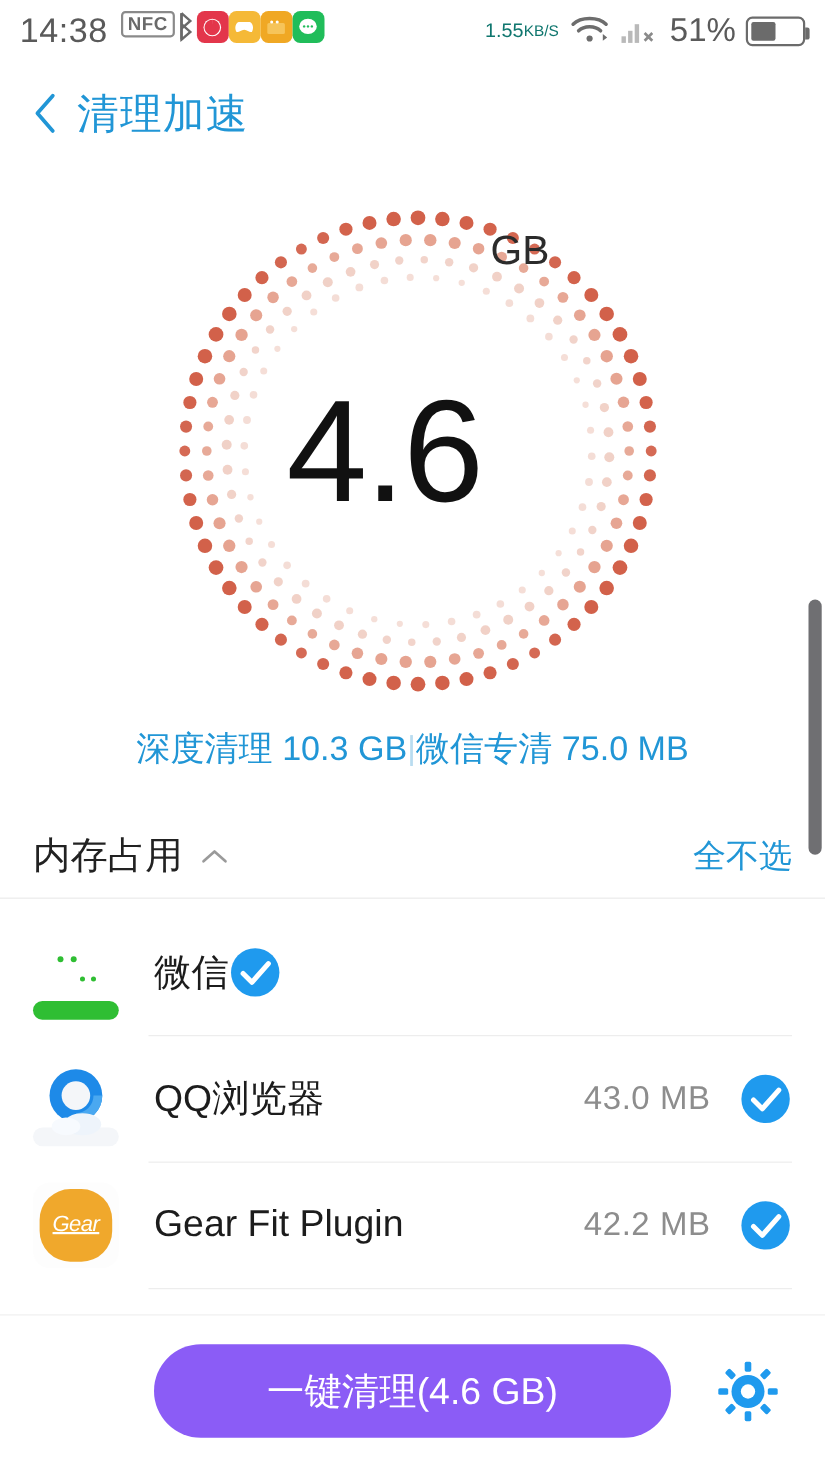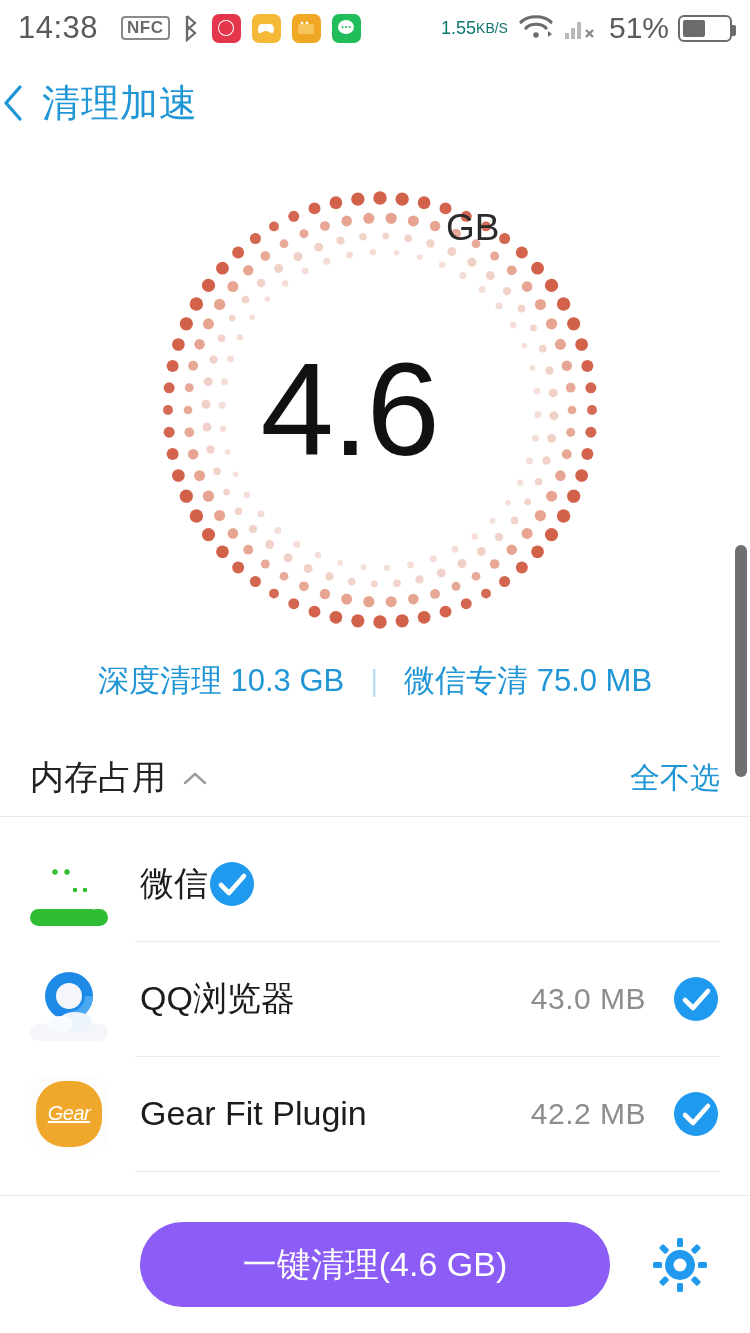--- a/index.html
+++ b/index.html
@@ -9,21 +9,21 @@
     font-family:"Liberation Sans","DejaVu Sans",sans-serif;
     overflow:hidden; color:#222;
   }
 
   
   .statusbar{
     position:absolute; top:0; left:0; width:750px; height:56px;
     display:flex; align-items:center; padding:0 18px;
   }
   .sb-clock{ font-size:31px; color:#5a5a5a; letter-spacing:.5px; }
-  .sb-left{ display:flex; align-items:center; gap:11px; }
+  .sb-left{ display:flex; align-items:flex-start; }
   .nfc-box{
     font-size:17px; color:#6a6a6a; border:2px solid #8a8a8a;
     border-radius:4px; padding:1px 4px 2px; line-height:1;
     letter-spacing:.5px; font-weight:600; margin-left:12px;
   }
   .bt-icon{ width:20px; height:28px; }
   .appicon{ width:29px; height:29px; border-radius:7px; position:relative;
             display:flex; align-items:center; justify-content:center; }
   .ai-red{ background:#e3364b; }
   .ai-yellow{ background:#f5b937; }
@@ -38,39 +38,39 @@
   .sb-pct{ font-size:30px; color:#5a5a5a; margin-left:2px; }
   .battery{ width:54px; height:27px; border:2.5px solid #6b6b6b;
             border-radius:6px; position:relative; display:flex;
             align-items:center; padding:3px; }
   .battery::after{ content:""; position:absolute; right:-6px; top:8px;
             width:4px; height:11px; background:#6b6b6b; border-radius:0 2px 2px 0;}
   .battery-fill{ height:100%; width:54%; background:#6b6b6b; border-radius:2px; }
 
   
   .navbar{ position:absolute; top:70px; left:0; width:750px; height:66px;
-           display:flex; align-items:center; }
+           display:flex; align-items:center; padding-left:28px; }
   .back-chevron{ width:26px; height:40px; margin-right:16px; }
   .nav-title{ font-size:38px; color:#2196d6; font-weight:400; letter-spacing:1px; }
 
   
   .dial{ position:absolute; left:155px; top:185px; width:450px; height:450px; }
   .dial svg{ display:block; }
   .dial-center{
     position:absolute; left:0; top:0; width:450px; height:450px;
     display:flex; align-items:center; justify-content:center;
   }
   .amount{ font-size:132px; font-weight:300; color:#111; line-height:1;
            letter-spacing:-2px; font-family:"Liberation Sans",sans-serif; }
   .amount-unit{ font-size:37px; color:#2b2b2b; font-weight:400;
                 align-self:flex-start; margin-top:22px; margin-left:8px; }
 
   
   .summary{ position:absolute; top:660px; left:0; width:750px;
-            display:flex; align-items:center; justify-content:center; gap:26px; }
+            display:flex; align-items:center; justify-content:center; }
   .summary a{ font-size:31px; color:#2196d6; text-decoration:none; }
   .summary .sep{ color:#b9dcf0; font-size:30px; }
 
   
   .section-head{ position:absolute; top:740px; left:0; width:750px; height:76px;
                  display:flex; align-items:center; padding:0 30px; }
   .sec-title{ font-size:34px; color:#222; }
   .sec-chev{ width:26px; height:16px; margin-left:16px; }
   .sec-action{ margin-left:auto; font-size:30px; color:#2196d6; }
 

